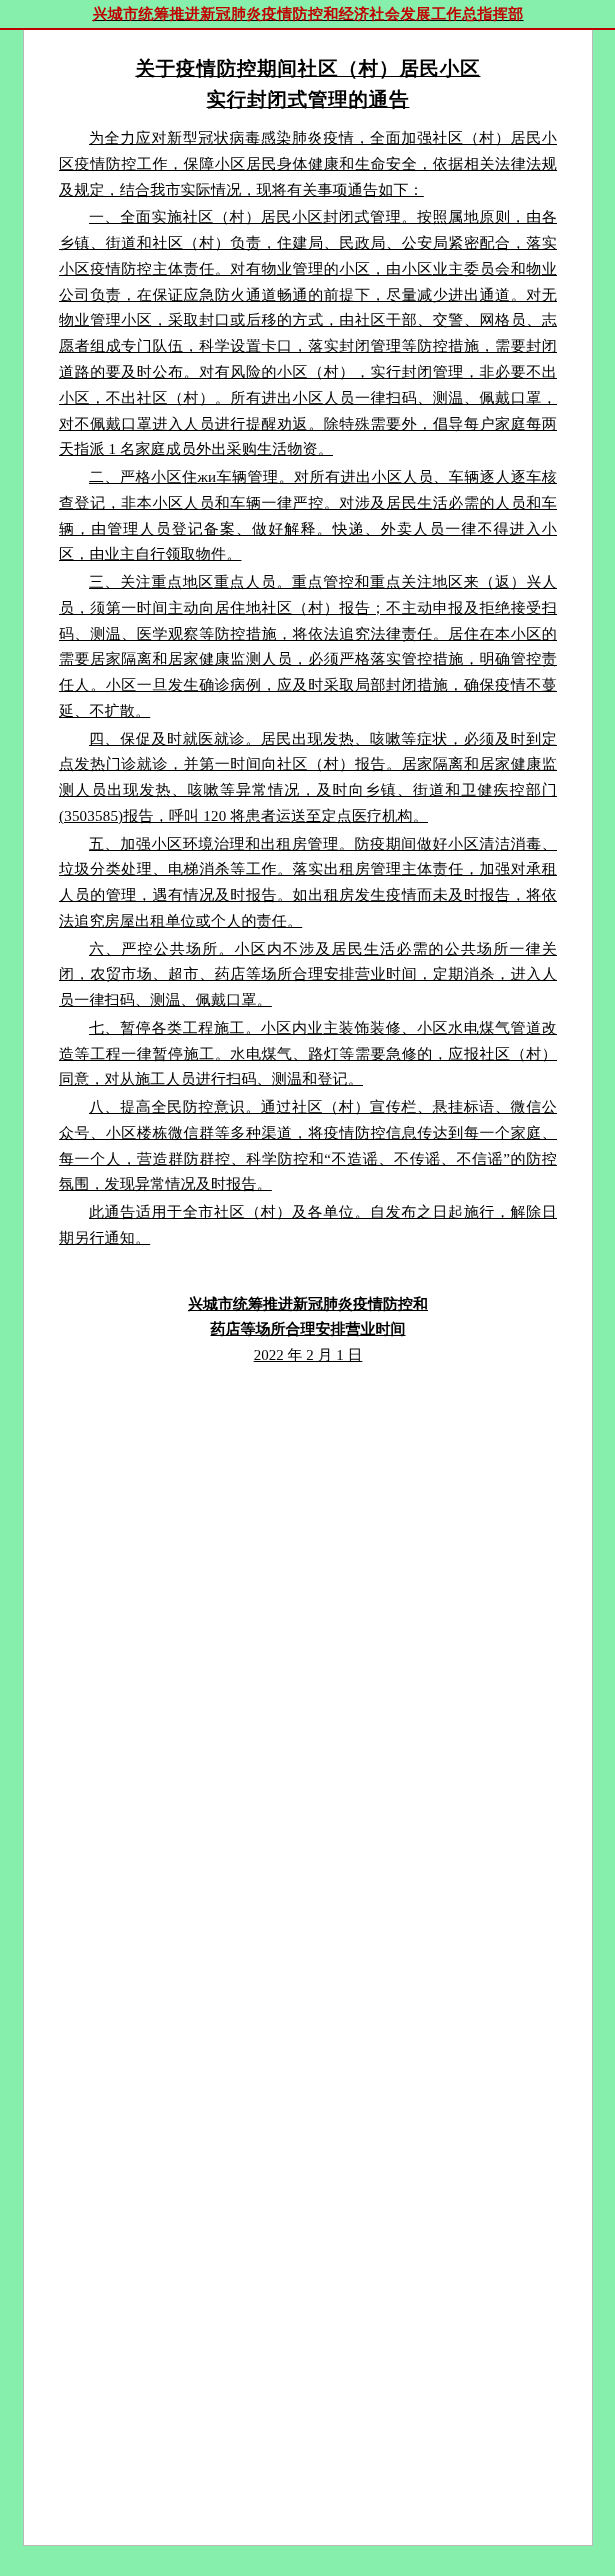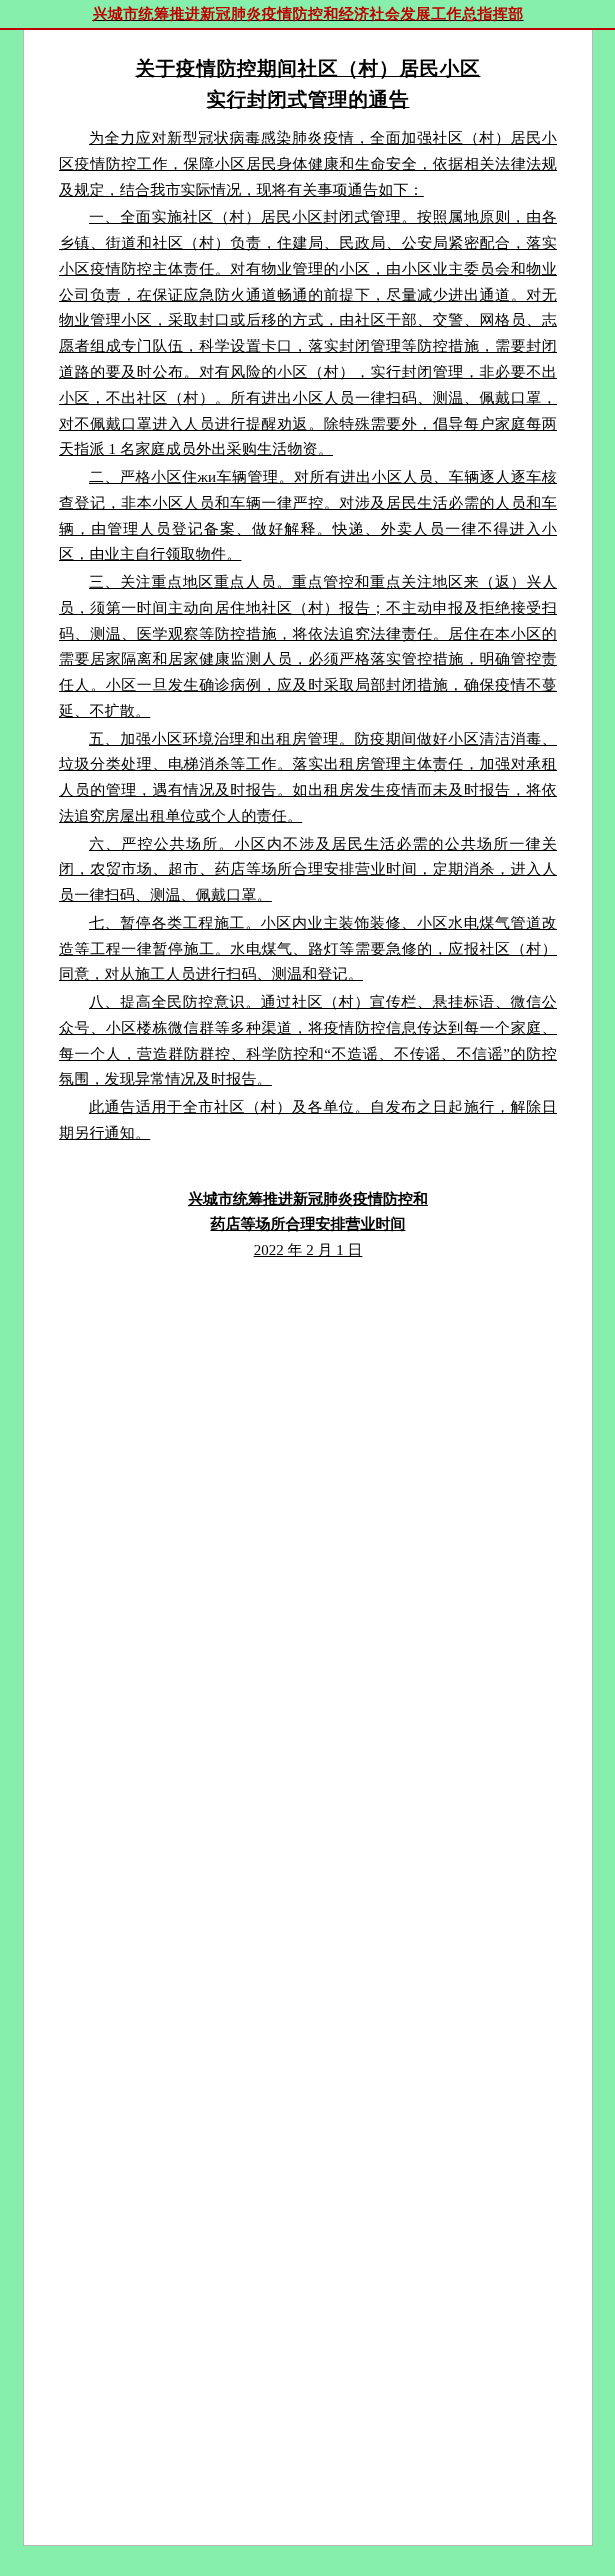--- a/index.html
+++ b/index.html
@@ -96,20 +96,21 @@
     <div class="title-block">
       <span class="title-line">关于疫情防控期间社区（村）居民小区</span>
       <span class="title-line">实行封闭式管理的通告</span>
     </div>
 
     <div class="body-text">
       <p class="para">为全力应对新型冠状病毒感染肺炎疫情，全面加强社区（村）居民小区疫情防控工作，保障小区居民身体健康和生命安全，依据相关法律法规及规定，结合我市实际情况，现将有关事项通告如下：</p>
       <p class="para">一、全面实施社区（村）居民小区封闭式管理。按照属地原则，由各乡镇、街道和社区（村）负责，住建局、民政局、公安局紧密配合，落实小区疫情防控主体责任。对有物业管理的小区，由小区业主委员会和物业公司负责，在保证应急防火通道畅通的前提下，尽量减少进出通道。对无物业管理小区，采取封口或后移的方式，由社区干部、交警、网格员、志愿者组成专门队伍，科学设置卡口，落实封闭管理等防控措施，需要封闭道路的要及时公布。对有风险的小区（村），实行封闭管理，非必要不出小区，不出社区（村）。所有进出小区人员一律扫码、测温、佩戴口罩，对不佩戴口罩进入人员进行提醒劝返。除特殊需要外，倡导每户家庭每两天指派 1 名家庭成员外出采购生活物资。</p>
       <p class="para">二、严格小区住жи车辆管理。对所有进出小区人员、车辆逐人逐车核查登记，非本小区人员和车辆一律严控。对涉及居民生活必需的人员和车辆，由管理人员登记备案、做好解释。快递、外卖人员一律不得进入小区，由业主自行领取物件。</p>
       <p class="para">三、关注重点地区重点人员。重点管控和重点关注地区来（返）兴人员，须第一时间主动向居住地社区（村）报告；不主动申报及拒绝接受扫码、测温、医学观察等防控措施，将依法追究法律责任。居住在本小区的需要居家隔离和居家健康监测人员，必须严格落实管控措施，明确管控责任人。小区一旦发生确诊病例，应及时采取局部封闭措施，确保疫情不蔓延、不扩散。</p>
+      <p class="para">四、保促及时就医就诊。居民出现发热、咳嗽等症状，必须及时到定点发热门诊就诊，并第一时间向社区（村）报告。居家隔离和居家健康监测人员出现发热、咳嗽等异常情况，及时向乡镇、街道和卫健疾控部门(3503585)报告，呼叫 120 将患者运送至定点医疗机构。</p>
       <p class="para">五、加强小区环境治理和出租房管理。防疫期间做好小区清洁消毒、垃圾分类处理、电梯消杀等工作。落实出租房管理主体责任，加强对承租人员的管理，遇有情况及时报告。如出租房发生疫情而未及时报告，将依法追究房屋出租单位或个人的责任。</p>
       <p class="para">六、严控公共场所。小区内不涉及居民生活必需的公共场所一律关闭，农贸市场、超市、药店等场所合理安排营业时间，定期消杀，进入人员一律扫码、测温、佩戴口罩。</p>
       <p class="para">七、暂停各类工程施工。小区内业主装饰装修、小区水电煤气管道改造等工程一律暂停施工。水电煤气、路灯等需要急修的，应报社区（村）同意，对从施工人员进行扫码、测温和登记。</p>
       <p class="para">八、提高全民防控意识。通过社区（村）宣传栏、悬挂标语、微信公众号、小区楼栋微信群等多种渠道，将疫情防控信息传达到每一个家庭、每一个人，营造群防群控、科学防控和“不造谣、不传谣、不信谣”的防控氛围，发现异常情况及时报告。</p>
       <p class="para">此通告适用于全市社区（村）及各单位。自发布之日起施行，解除日期另行通知。</p>
     </div>
 
     <div class="sign-block">
       <span class="sign-line">兴城市统筹推进新冠肺炎疫情防控和</span>
       <span class="sign-line">药店等场所合理安排营业时间</span>

